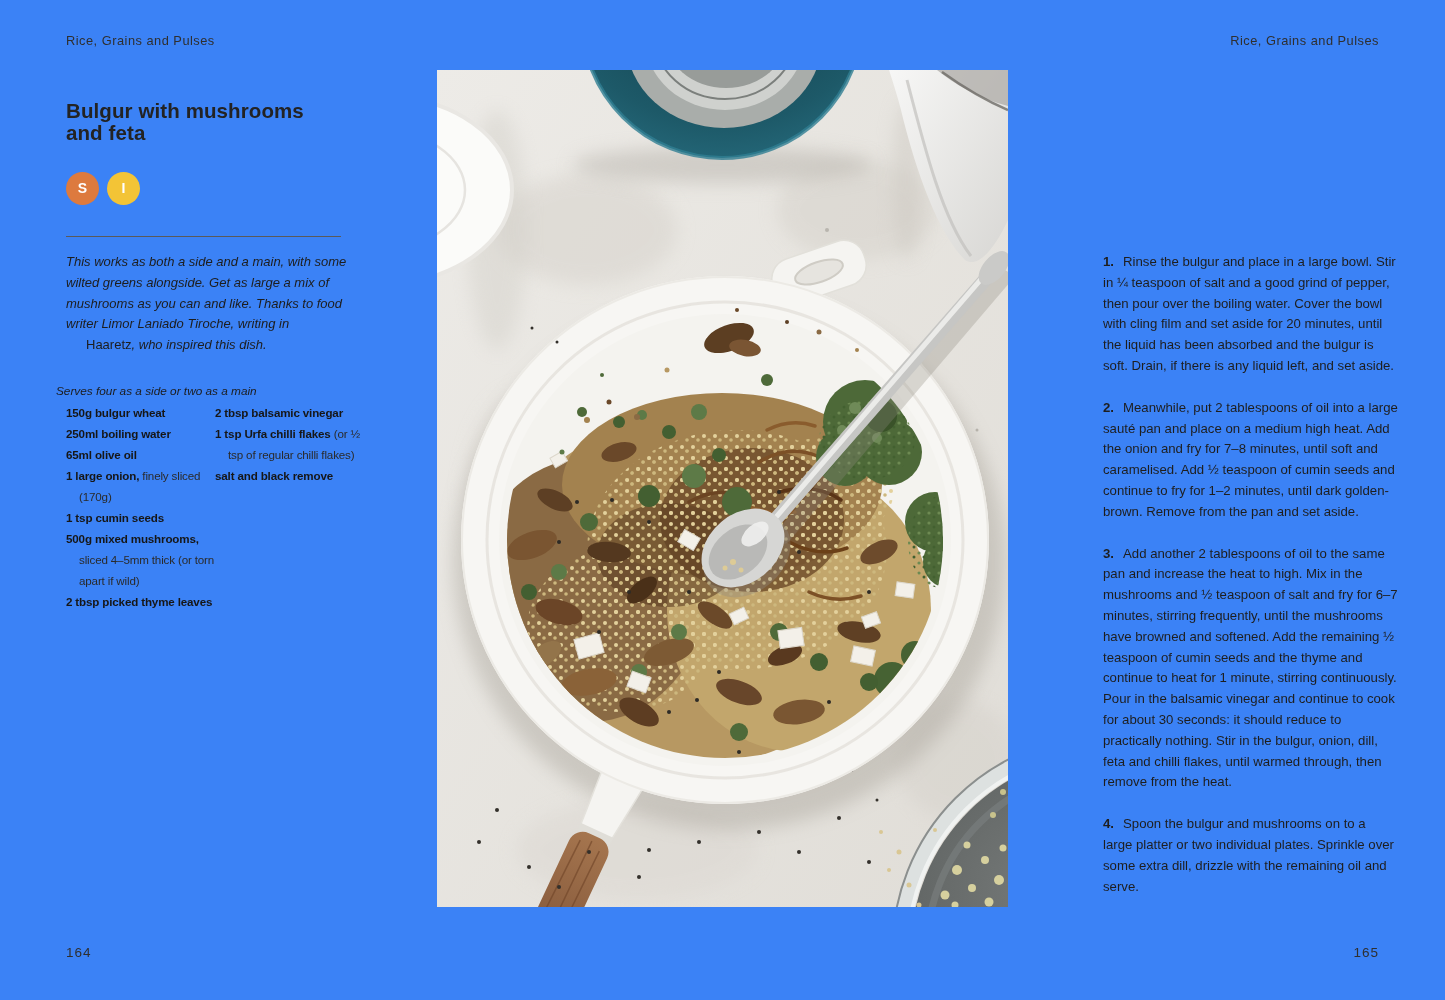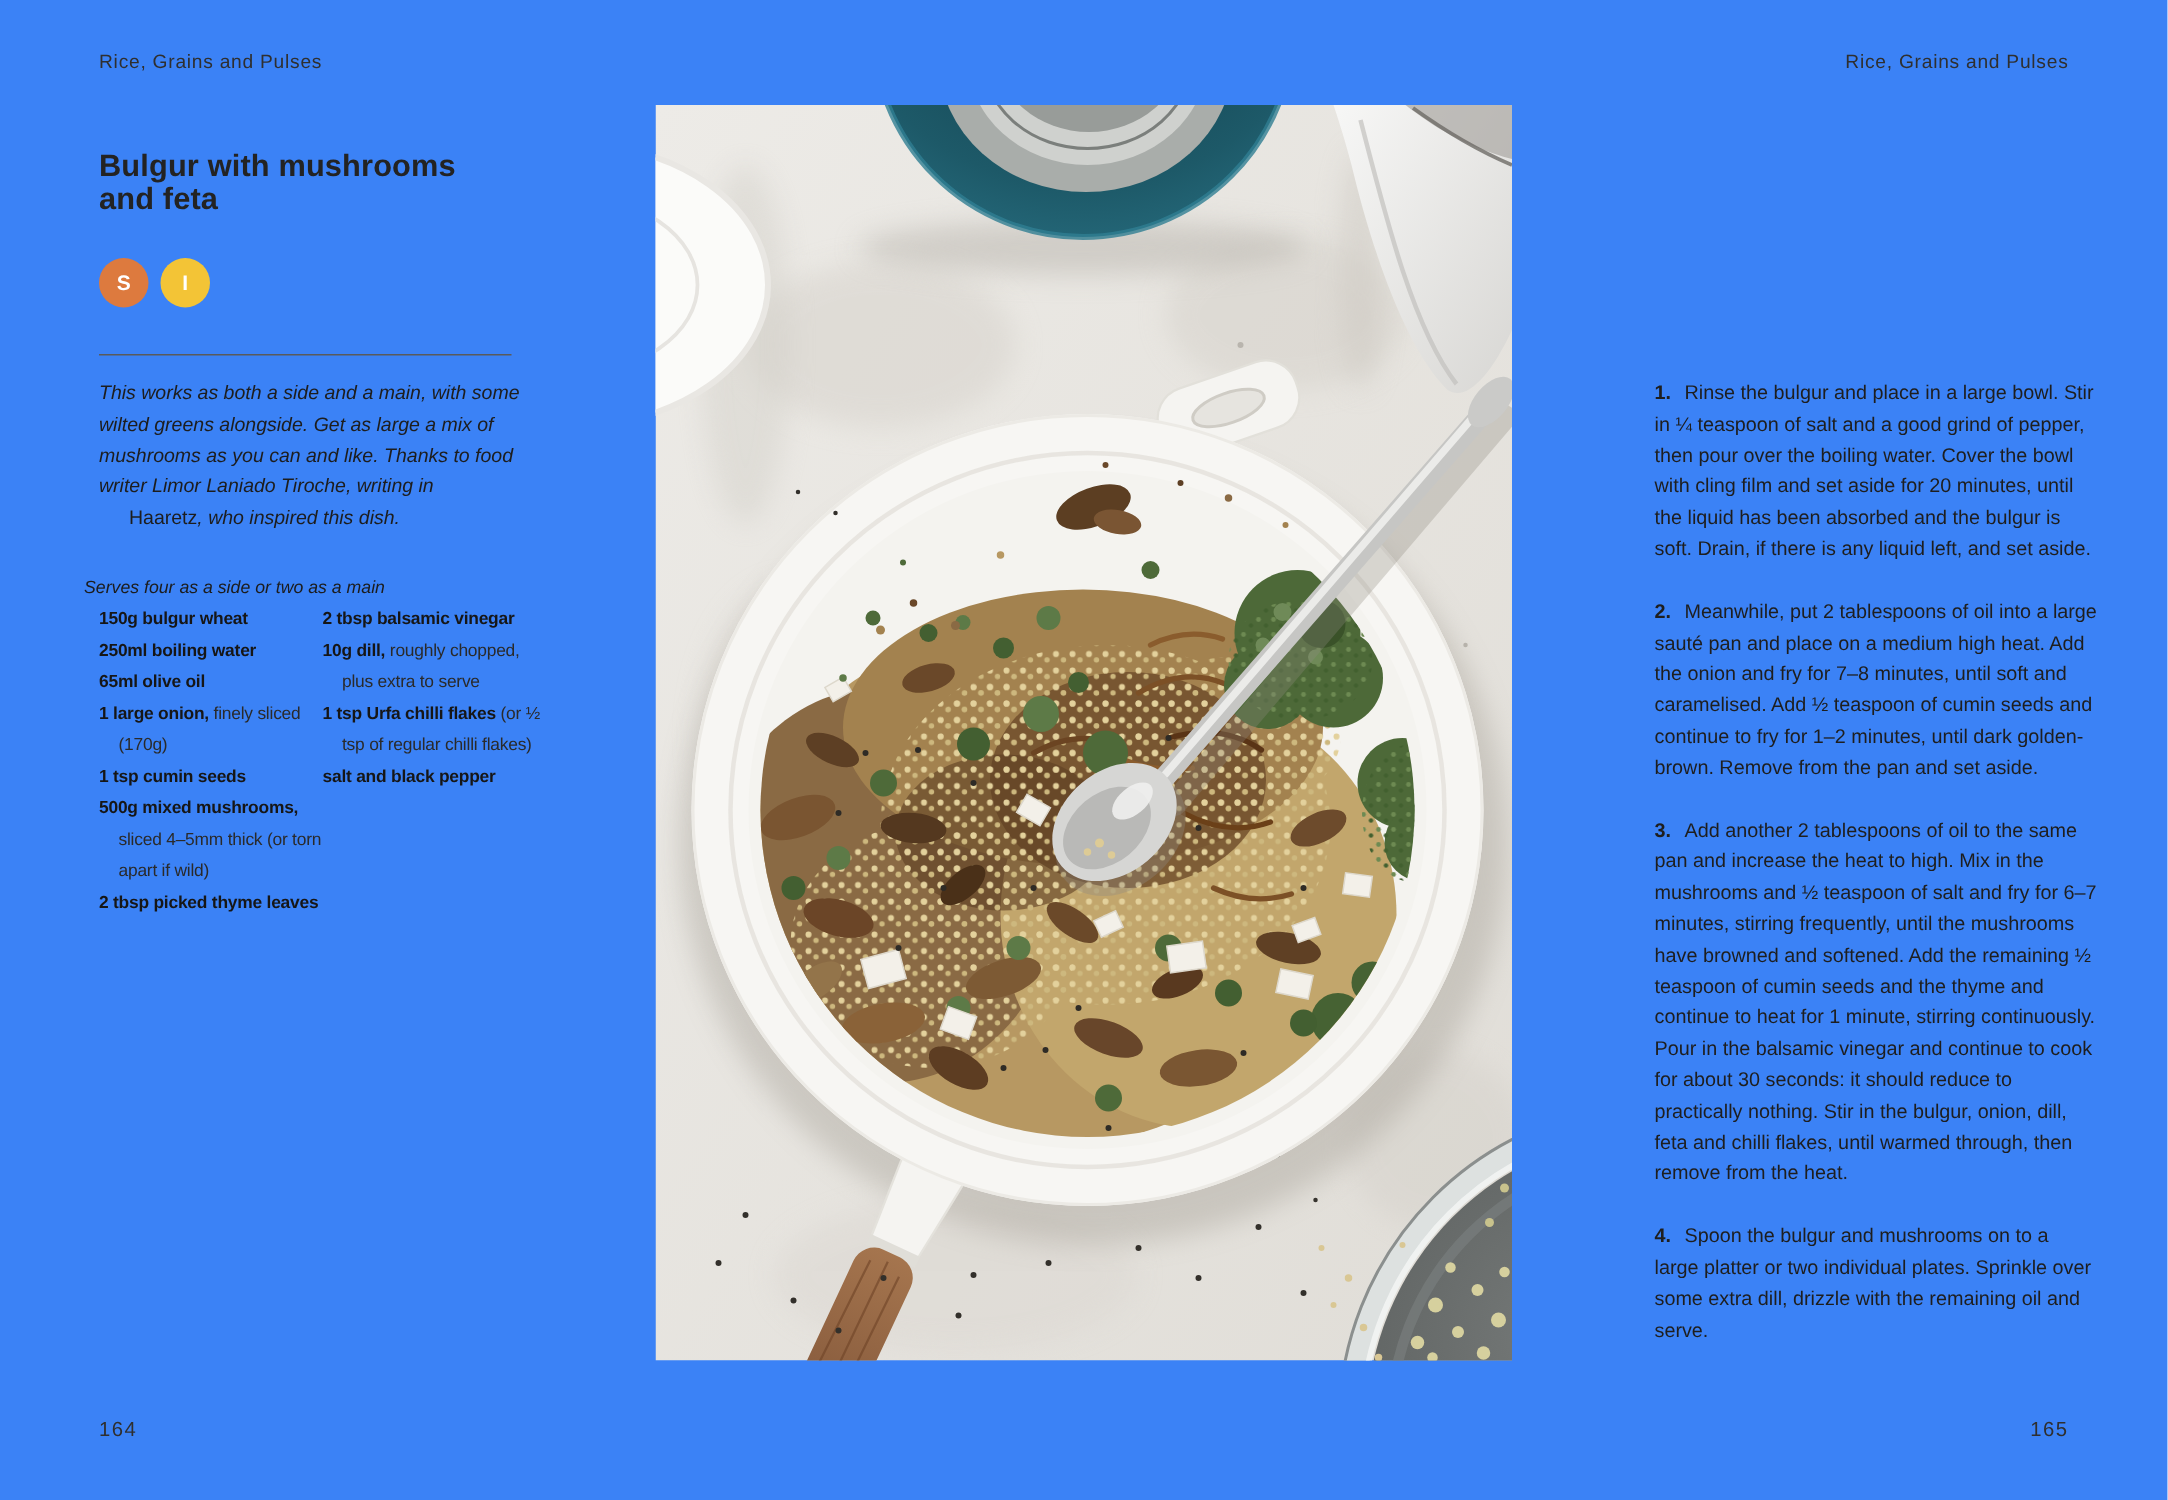--- a/index.html
+++ b/index.html
@@ -62,23 +62,22 @@
         <p class="ing"><b>250ml boiling water</b><span></span></p>
         <p class="ing"><b>65ml olive oil</b><span></span></p>
         <p class="ing"><b>1 large onion,</b><span> finely sliced (170g)</span></p>
         <p class="ing"><b>1 tsp cumin seeds</b><span></span></p>
         <p class="ing"><b>500g mixed mushrooms,</b><span> sliced 4–5mm thick (or torn apart if wild)</span></p>
         <p class="ing"><b>2 tbsp picked thyme leaves</b><span></span></p>
       </div>
     <div class="ing-col2">
 
     <p class="ing"><b>2 tbsp balsamic vinegar</b><span></span></p>
-        <p class="ing"><b>10g dill,</b><span> roughly chopped, plus extra to serve</span></p>
         <p class="ing"><b>1 tsp Urfa chilli flakes</b><span> (or ½ tsp of regular chilli flakes)</span></p>
-        <p class="ing"><b>salt and black pepper</b><span></span></p>
+        <p class="ing"><b>salt and black remove</b><span></span></p>
       </div>
   </div>
 
   <figure class="photo">
     <svg width="571" height="837" viewBox="0 0 571 837" xmlns="http://www.w3.org/2000/svg">
       <defs>
         <linearGradient id="mg" x1="0" y1="0" x2="1" y2="1">
           <stop offset="0" stop-color="#edebe7"></stop>
             <stop offset="1" stop-color="#e0ddd7"></stop>
         </linearGradient>

